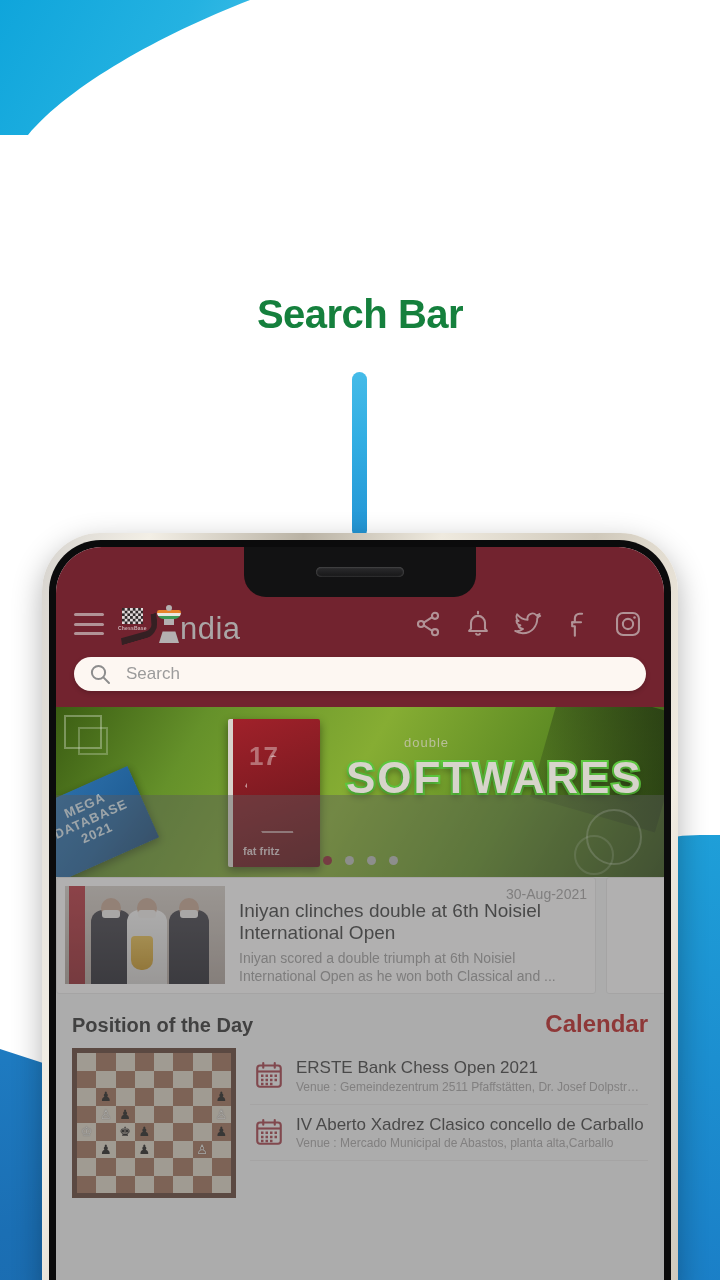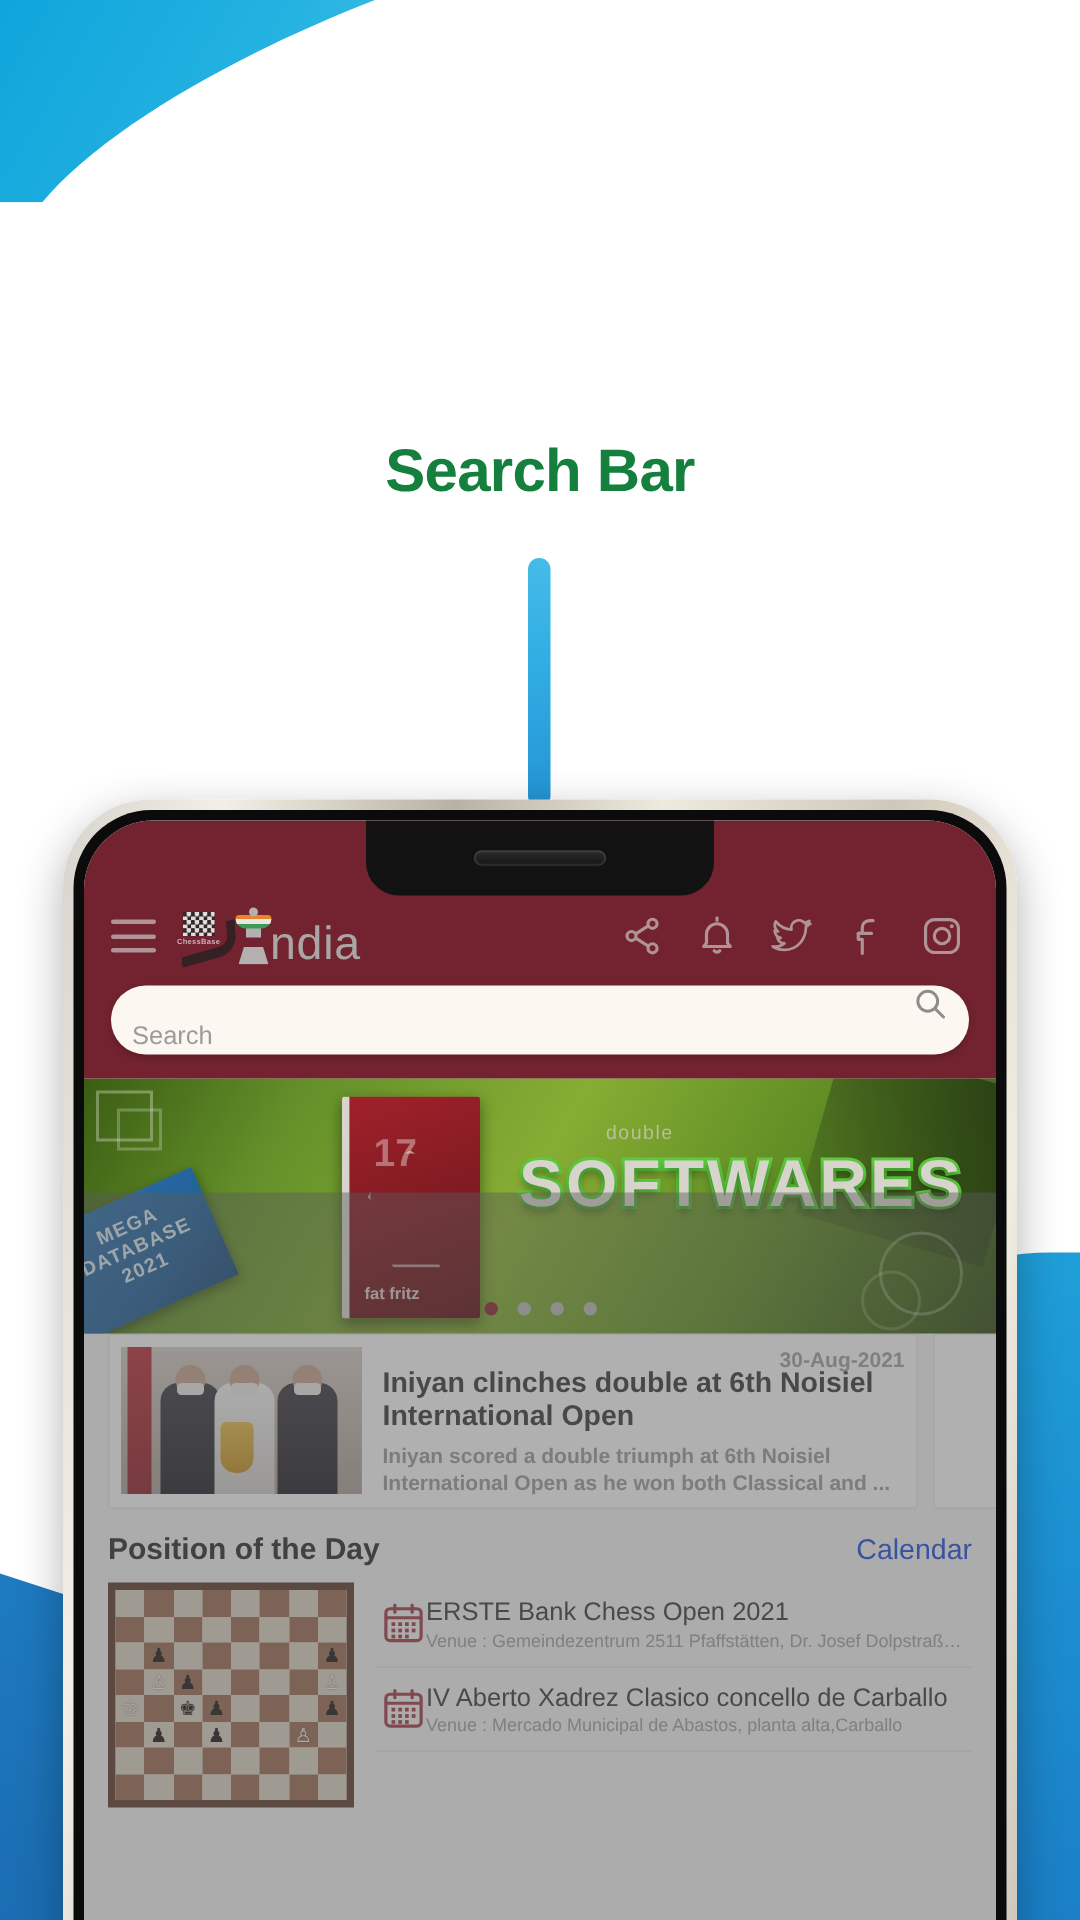--- a/index.html
+++ b/index.html
@@ -82,22 +82,22 @@
   .logo-india { font-size:31px; color:#aaa6a6; font-weight:300; letter-spacing:.5px;
     margin-left:-2px; line-height:1; position:relative; top:4px; }
 
   #header-icons { margin-left:auto; display:flex; align-items:center; gap:22px;
     padding-right:4px; }
   .hicon { width:28px; height:28px; display:block; flex:0 0 auto; cursor:pointer; }
   .hicon svg { width:100%; height:100%; display:block; }
 
   
   #search-wrap { padding:4px 18px 16px 18px; }
-  #search-bar { display:flex; align-items:flex-end; height:46px; background:#fdf7f2;
-    border-radius:25px; padding:0 14px; box-shadow:0 2px 5px rgba(0,0,0,.18);flex-direction:column; }
+  #search-bar { display:flex; align-items:center; height:34px; background:#fdf7f2;
+    border-radius:25px; padding:0 14px; box-shadow:0 2px 5px rgba(0,0,0,.18); }
   #search-icon { width:24px; height:24px; flex:0 0 auto; }
   #search-icon svg { width:100%; height:100%; display:block; }
   #search-input { border:0; outline:0; background:transparent; margin-left:14px;
     font-size:17px; color:#3d3d3d; width:100%; font-family:"Liberation Sans", sans-serif; }
   #search-input::placeholder { color:#9b9b9b; }
 
   
   #banner { position:relative; height:170px; overflow:hidden;
     background:linear-gradient(120deg,#3b5d13 0%,#65912a 22%,#86ad33 48%,#5f8c24 72%,#2e4a12 100%); }
   .bn-card { position:absolute; }
@@ -135,23 +135,23 @@
     transform:rotate(16deg); }
   #dots { position:absolute; bottom:12px; left:0; width:100%; display:flex;
     justify-content:center; gap:13px; }
   .dot { width:9px; height:9px; border-radius:50%; background:#b6b9b4; cursor:pointer; }
   .dot.active { background:#8c2430; }
 
   
   #content { background:#efeeee; padding:0 0 6px 0; }
   .sec-head { display:flex; align-items:baseline; padding:16px 16px 10px 16px; }
   .sec-title { font-size:20px; font-weight:bold; color:#2d2d2d; }
-  .sec-link { margin-left:auto; font-size:19px; font-weight:normal; color:#1d4ed8; cursor:pointer; }
-
-  #news-row { display:flex; gap:10px; padding:0 0 0 16px; overflow:hidden;font-weight:bold; }
+  .sec-link { margin-left:auto; font-size:24px; font-weight:bold; color:#b91c1c; cursor:pointer; }
+
+  #news-row { display:flex; gap:10px; padding:0 0 0 0; overflow:hidden; }
   .news-card { flex:0 0 540px; display:flex; background:#f7f6f6;
     border:1px solid #e2e1e1; border-radius:3px; padding:8px; }
   .news-thumb { flex:0 0 160px; height:98px; position:relative; overflow:hidden;
     background:linear-gradient(180deg,#9a8d86 0%,#6d625d 100%); }
   .nt-wall { position:absolute; inset:0; background:linear-gradient(180deg,#cfc7c0,#a89c95); }
   .nt-banner { position:absolute; left:4px; top:0; width:16px; height:98px;
     background:linear-gradient(180deg,#b4303a,#8d2129); }
   .nt-p { position:absolute; bottom:0; width:40px; height:74px;
     background:linear-gradient(180deg,#3c3a42 0%,#23222a 100%); border-radius:12px 12px 0 0; }
   .nt-p.p1 { left:26px; }
@@ -174,21 +174,21 @@
   #pod-row { display:flex; padding:0 16px; gap:14px; align-items:flex-start; }
   #board { flex:0 0 164px; height:150px; border:5px solid #5c3b2e;
     display:grid; grid-template-columns:repeat(8,1fr); grid-template-rows:repeat(8,1fr);
     overflow:hidden; }
   .sq { width:100%; height:100%; display:flex; align-items:center; justify-content:center;
     font-size:13px; line-height:1; }
   .sq.l { background:#d9cfc0; } .sq.d { background:#9a6a52; }
   .pc { color:#1d1a18; } .pc.w { color:#f3efe8; text-shadow:0 0 1px #444; }
 
   #cal-list { flex:1 1 auto; min-width:0; }
-  .cal-item { display:flex; align-items:flex-start; padding:10px 4px 10px 4px;
+  .cal-item { display:flex; align-items:flex-start; gap:12px; padding:10px 4px 10px 4px;
     border-bottom:1px solid #e2e1e1; }
   .cal-ic { flex:0 0 30px; width:30px; height:30px; margin-top:2px; }
   .cal-ic svg { width:100%; height:100%; display:block; }
   .cal-txt { min-width:0; }
   .cal-name { font-size:17px; color:#3b3b3b; line-height:1.15; white-space:nowrap;
     overflow:hidden; text-overflow:ellipsis; }
   .cal-venue { font-size:12px; color:#a09e9e; margin-top:2px; white-space:nowrap;
     overflow:hidden; text-overflow:ellipsis; }
 
   

